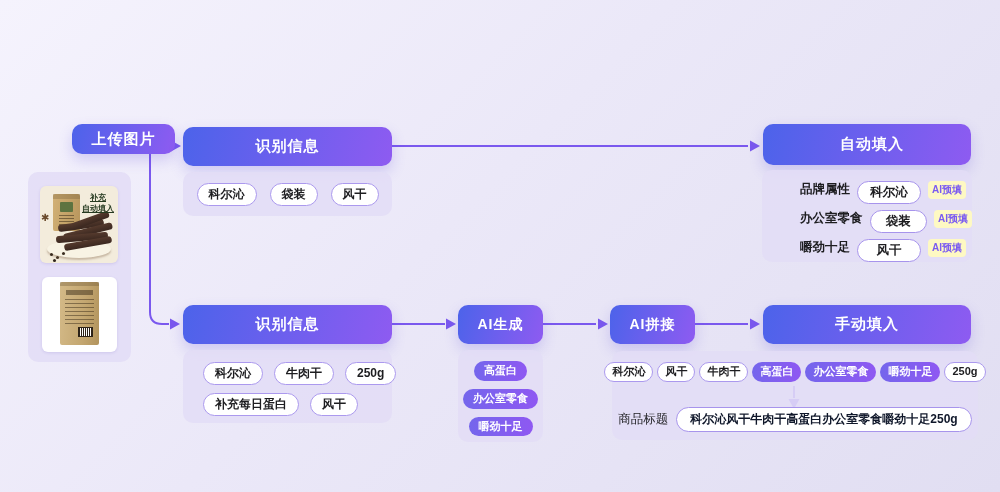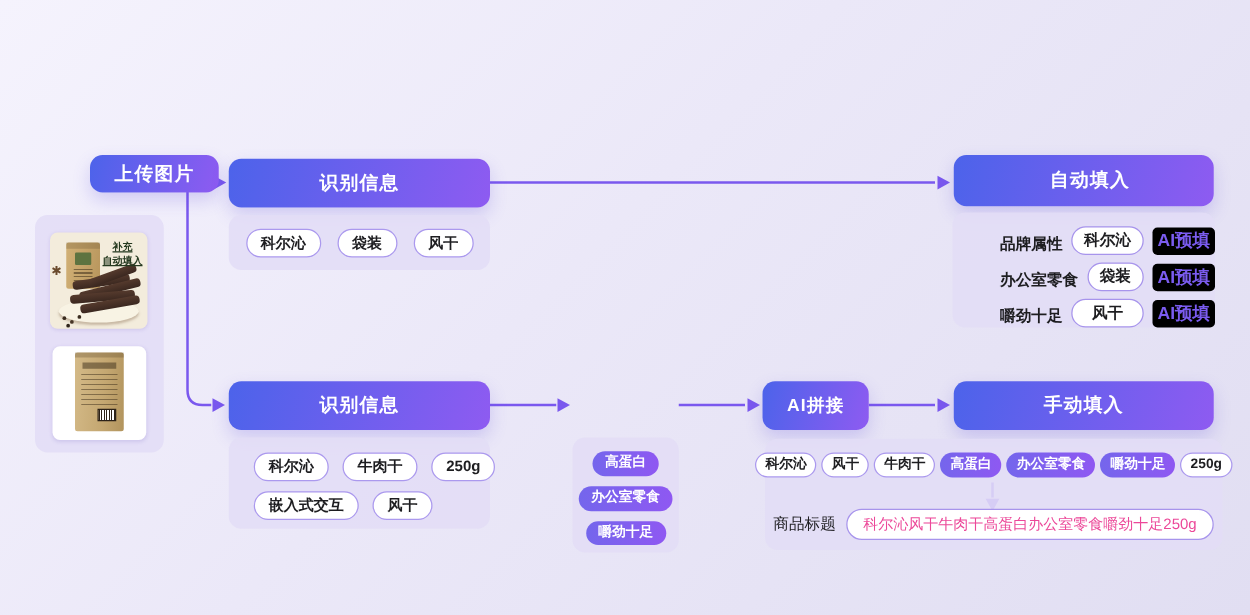--- a/index.html
+++ b/index.html
@@ -56,28 +56,28 @@
                  padding:4px 11px; font-size:11.5px; }
   .tag-row { display:flex; gap:11px; margin-bottom:8px; }
   .panel-aigen .pill.filled { font-size:11px; padding:3px 10px; }
 
   .result-row1 { display:flex; justify-content:center; align-items:center; gap:4px; margin-top:11px; }
   .panel-result .pill { font-size:11px; padding:2px 7px; }
   .panel-result .pill.filled { padding:3px 8px; }
   .result-row2 { display:flex; justify-content:center; align-items:center; gap:8px; margin-top:25px; }
   .result-label { font-size:12.5px; font-weight:400; color:#1d1d20; white-space:nowrap; }
   .result-pill { border:1.5px solid #a794ec; background:#fff; border-radius:999px; padding:3px 13px;
-                 font-size:12px; font-weight:400; color:#ec4899; white-space:nowrap; }
-
-  
-  .field { display:flex; align-items:flex-end; gap:7px; }
+                 font-size:12px; font-weight:700; color:#0f172a; white-space:nowrap; }
+
+  
+  .field { display:flex; align-items:flex-start; gap:7px; }
   .field-label { font-size:12.5px; font-weight:800; color:#1d1d20; white-space:nowrap; }
   .value-pill { border:1.5px solid #a794ec; background:#fff; border-radius:999px; padding:2px 0;
                 width:64px; text-align:center; font-size:12.5px; font-weight:700; color:#1d1d20; }
-  .ai-badge { font-size:14px; color:#7b5cf0; background:#000000; border-radius:4px; padding:2px 4px;
+  .ai-badge { font-size:10px; color:#7b5cf0; background:#fef9c3; border-radius:4px; padding:2px 4px;
               font-weight:700; white-space:nowrap; }
 
   
   .img-card { position:absolute; border-radius:6px; overflow:hidden; box-shadow:0 1px 3px rgba(90,70,180,.15); }
   .img1 { left:12px; top:14px; width:78px; height:77px; background:#f3ecdc; }
   .img2 { left:14px; top:105px; width:75px; height:75px; background:#ffffff; }
 
   .bag1 { position:absolute; left:13px; top:8px; width:27px; height:37px;
           background:linear-gradient(100deg,#d2b176,#b7955c); border-radius:2px; }
   .bag1::before { content:""; position:absolute; left:0; top:0; right:0; height:5px; background:rgba(90,70,40,.25); }
@@ -192,25 +192,26 @@
   </div>
 
   <div class="step-box box-recognize-bot">识别信息</div>
   <div class="panel panel-bot-recognize">
     <div class="tag-row">
         <span class="pill">科尔沁</span>
         <span class="pill">牛肉干</span>
         <span class="pill">250g</span>
       </div>
     <div class="tag-row">
-        <span class="pill">嵌入式交互</span>
+        <span class="pill">补充每日蛋白</span>
         <span class="pill">风干</span>
       </div>
   </div>
 
+  <div class="step-box box-ai-generate">AI生成</div>
   <div class="panel panel-aigen">
       <span class="pill filled">高蛋白</span>
       <span class="pill filled">办公室零食</span>
       <span class="pill filled">嚼劲十足</span>
     </div>
 
   <div class="step-box box-manual">手动填入</div>
   <div class="step-box box-ai-splice">AI拼接</div>
 
   <div class="panel panel-result">

